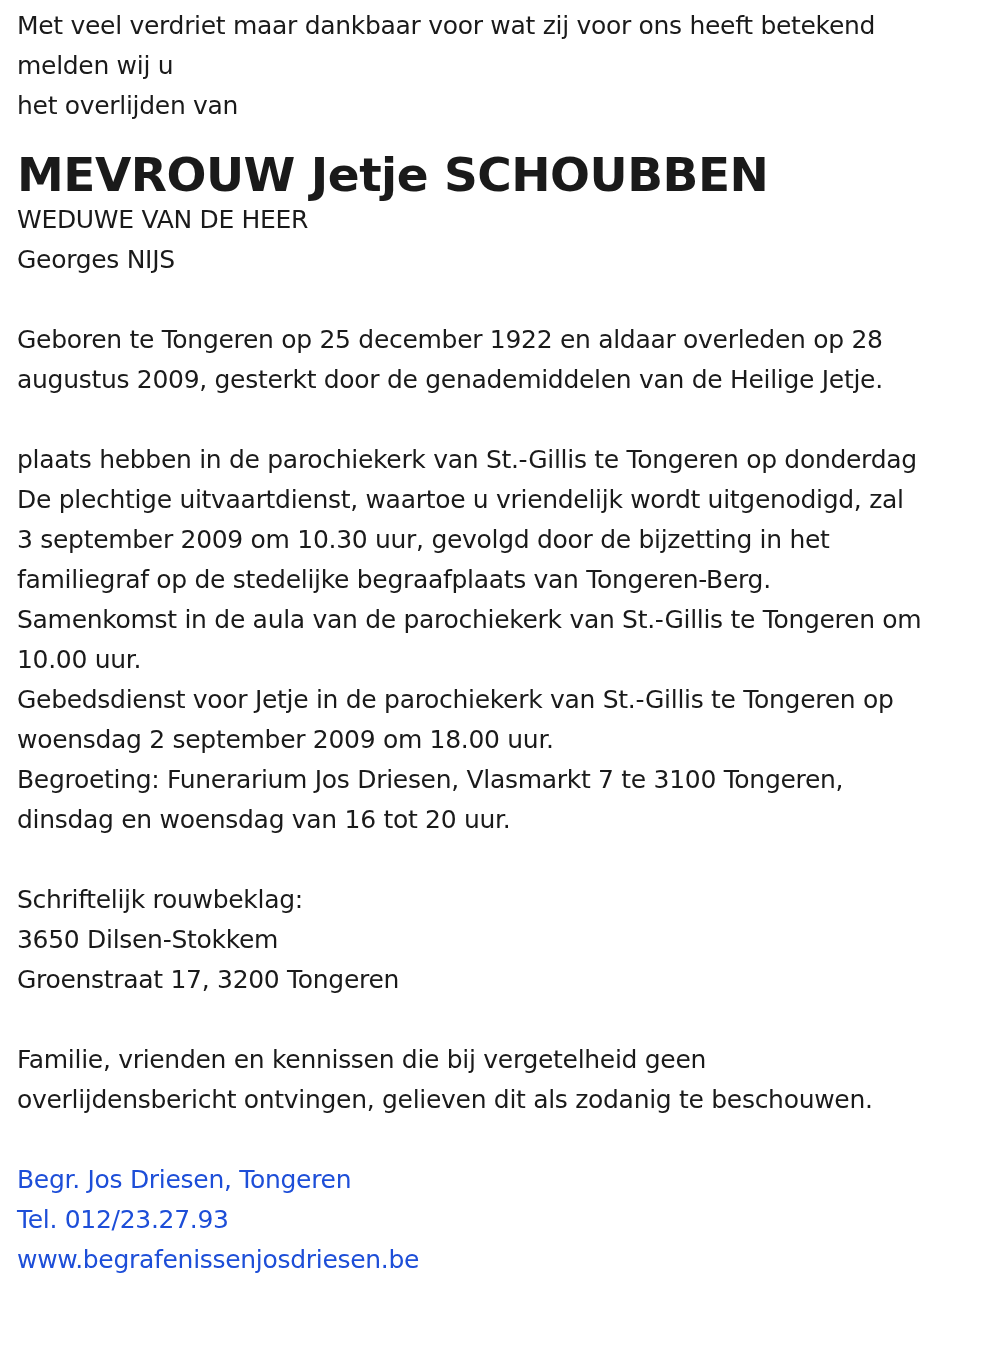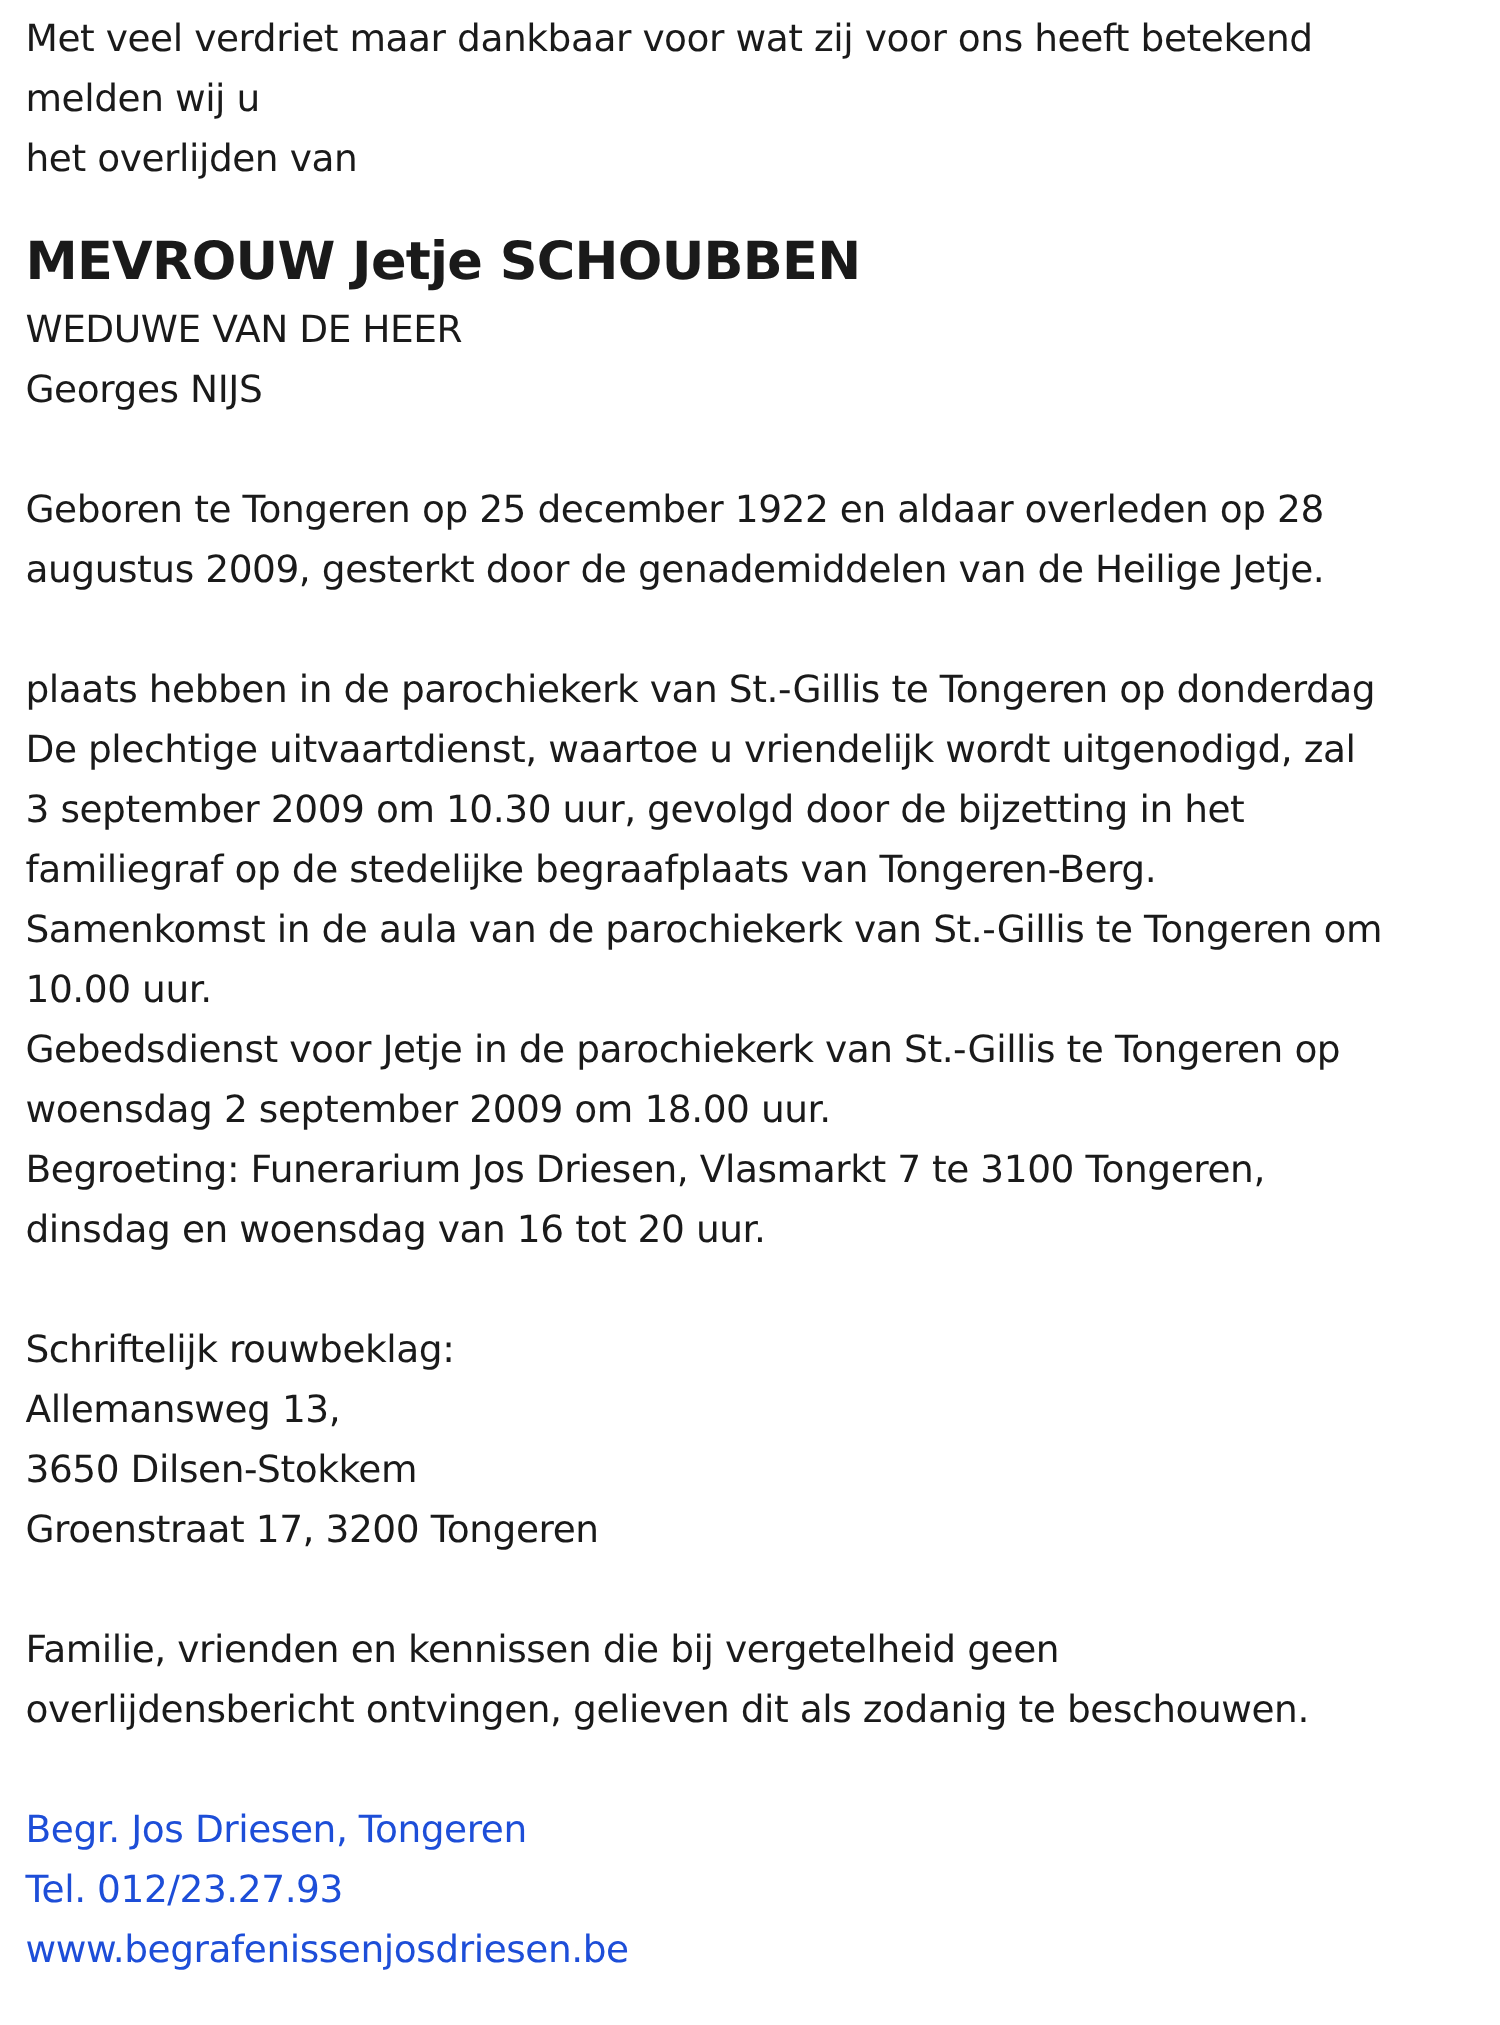--- a/index.html
+++ b/index.html
@@ -5,21 +5,21 @@
   html, body { margin: 0; padding: 0; background: #ffffff; }
   body {
     width: 1000px; height: 1350px; overflow: hidden;
     font-family: "DejaVu Sans", sans-serif;
     color: #1a1a1a;
   }
   .page { padding: 6px 0 0 17px; }
   .line { font-size: 25px; line-height: 40px; white-space: nowrap; letter-spacing: -0.3px; }
   .gap { height: 40px; }
   .gap-small { height: 20px; }
-  .name { font-size: 35px; font-weight: bold; line-height: 50px; letter-spacing: -0.5px; margin-top: 4px; }
+  .name { font-size: 47px; font-weight: bold; line-height: 50px; letter-spacing: -0.5px; margin-top: 4px; }
   .footer .line { color: #1d4ed8; }
 </style>
 </head>
 <body>
 
 <div class="page">
   <div>
     <div class="line">Met veel verdriet maar dankbaar voor wat zij voor ons heeft betekend</div>
     <div class="line">melden wij u</div>
     <div class="line">het overlijden van</div>
@@ -52,21 +52,20 @@
     <div class="line">Gebedsdienst voor Jetje in de parochiekerk van St.-Gillis te Tongeren op</div>
     <div class="line">woensdag 2 september 2009 om 18.00 uur.</div>
     <div class="line">Begroeting: Funerarium Jos Driesen, Vlasmarkt 7 te 3100 Tongeren,</div>
     <div class="line">dinsdag en woensdag van 16 tot 20 uur.</div>
   </div>
 
   <div class="gap"></div>
 
   <div>
     <div class="line">Schriftelijk rouwbeklag:</div>
-    <div class="line">Allemansweg 13,</div>
     <div class="line">3650 Dilsen-Stokkem</div>
     <div class="line">Groenstraat 17, 3200 Tongeren</div>
   </div>
 
   <div class="gap"></div>
 
   <div>
     <div class="line">Familie, vrienden en kennissen die bij vergetelheid geen</div>
     <div class="line">overlijdensbericht ontvingen, gelieven dit als zodanig te beschouwen.</div>
   </div>

